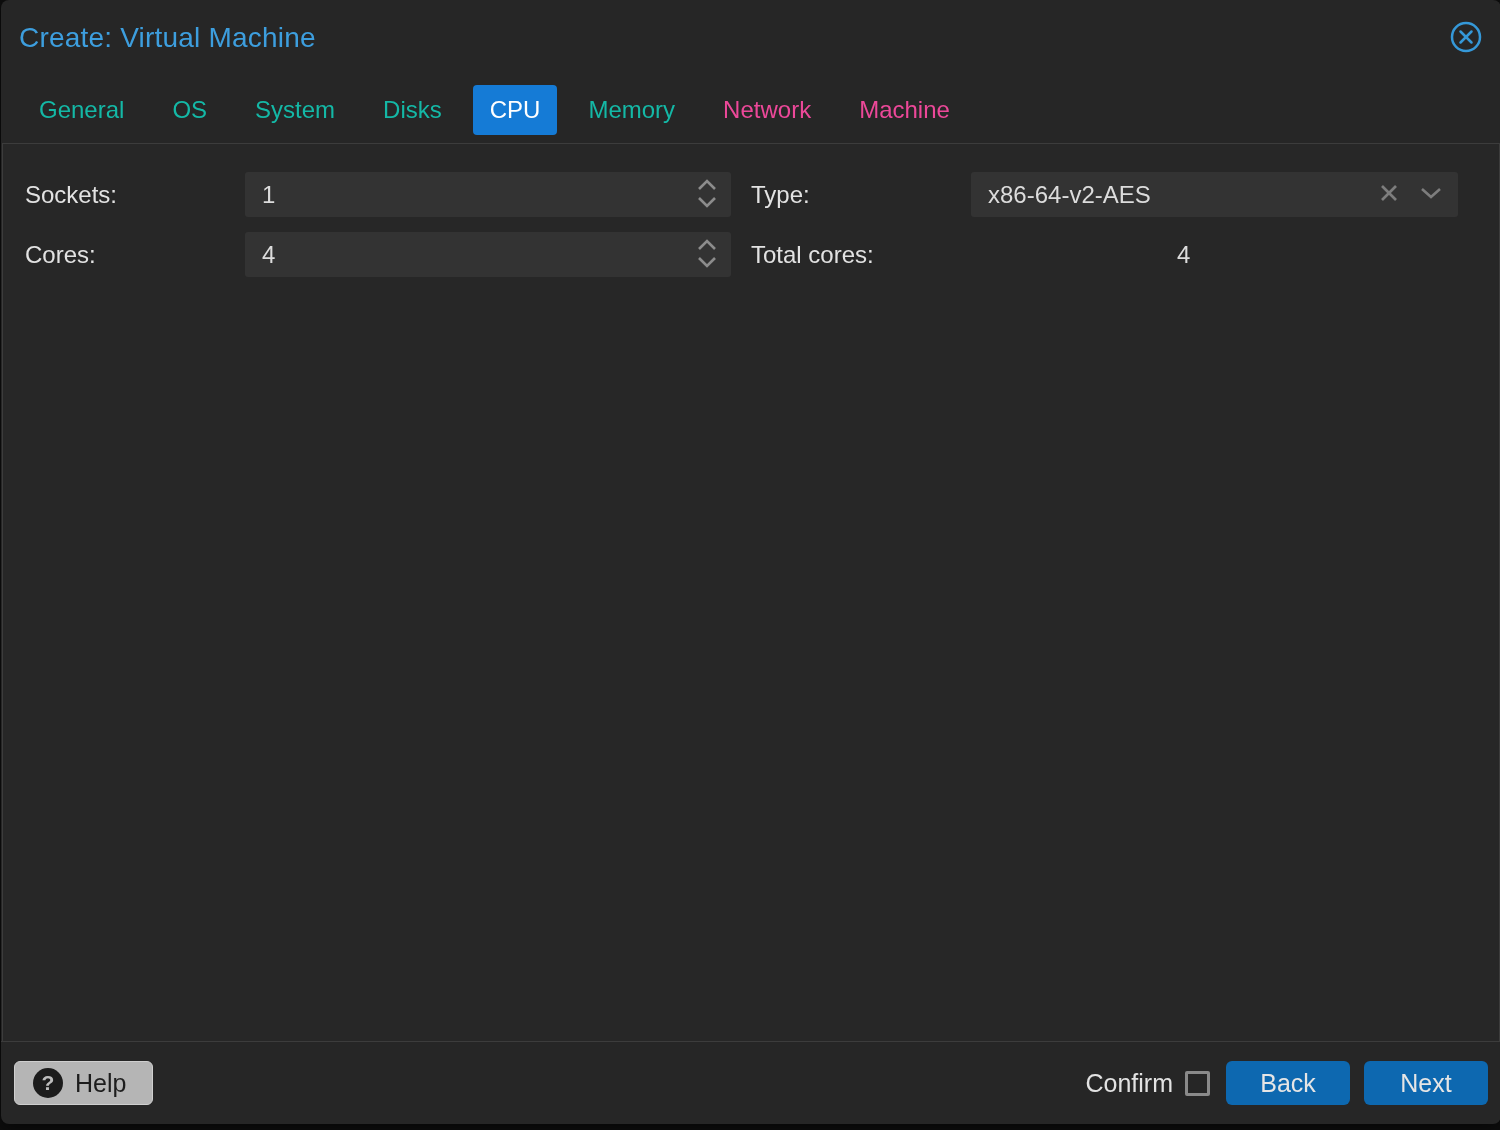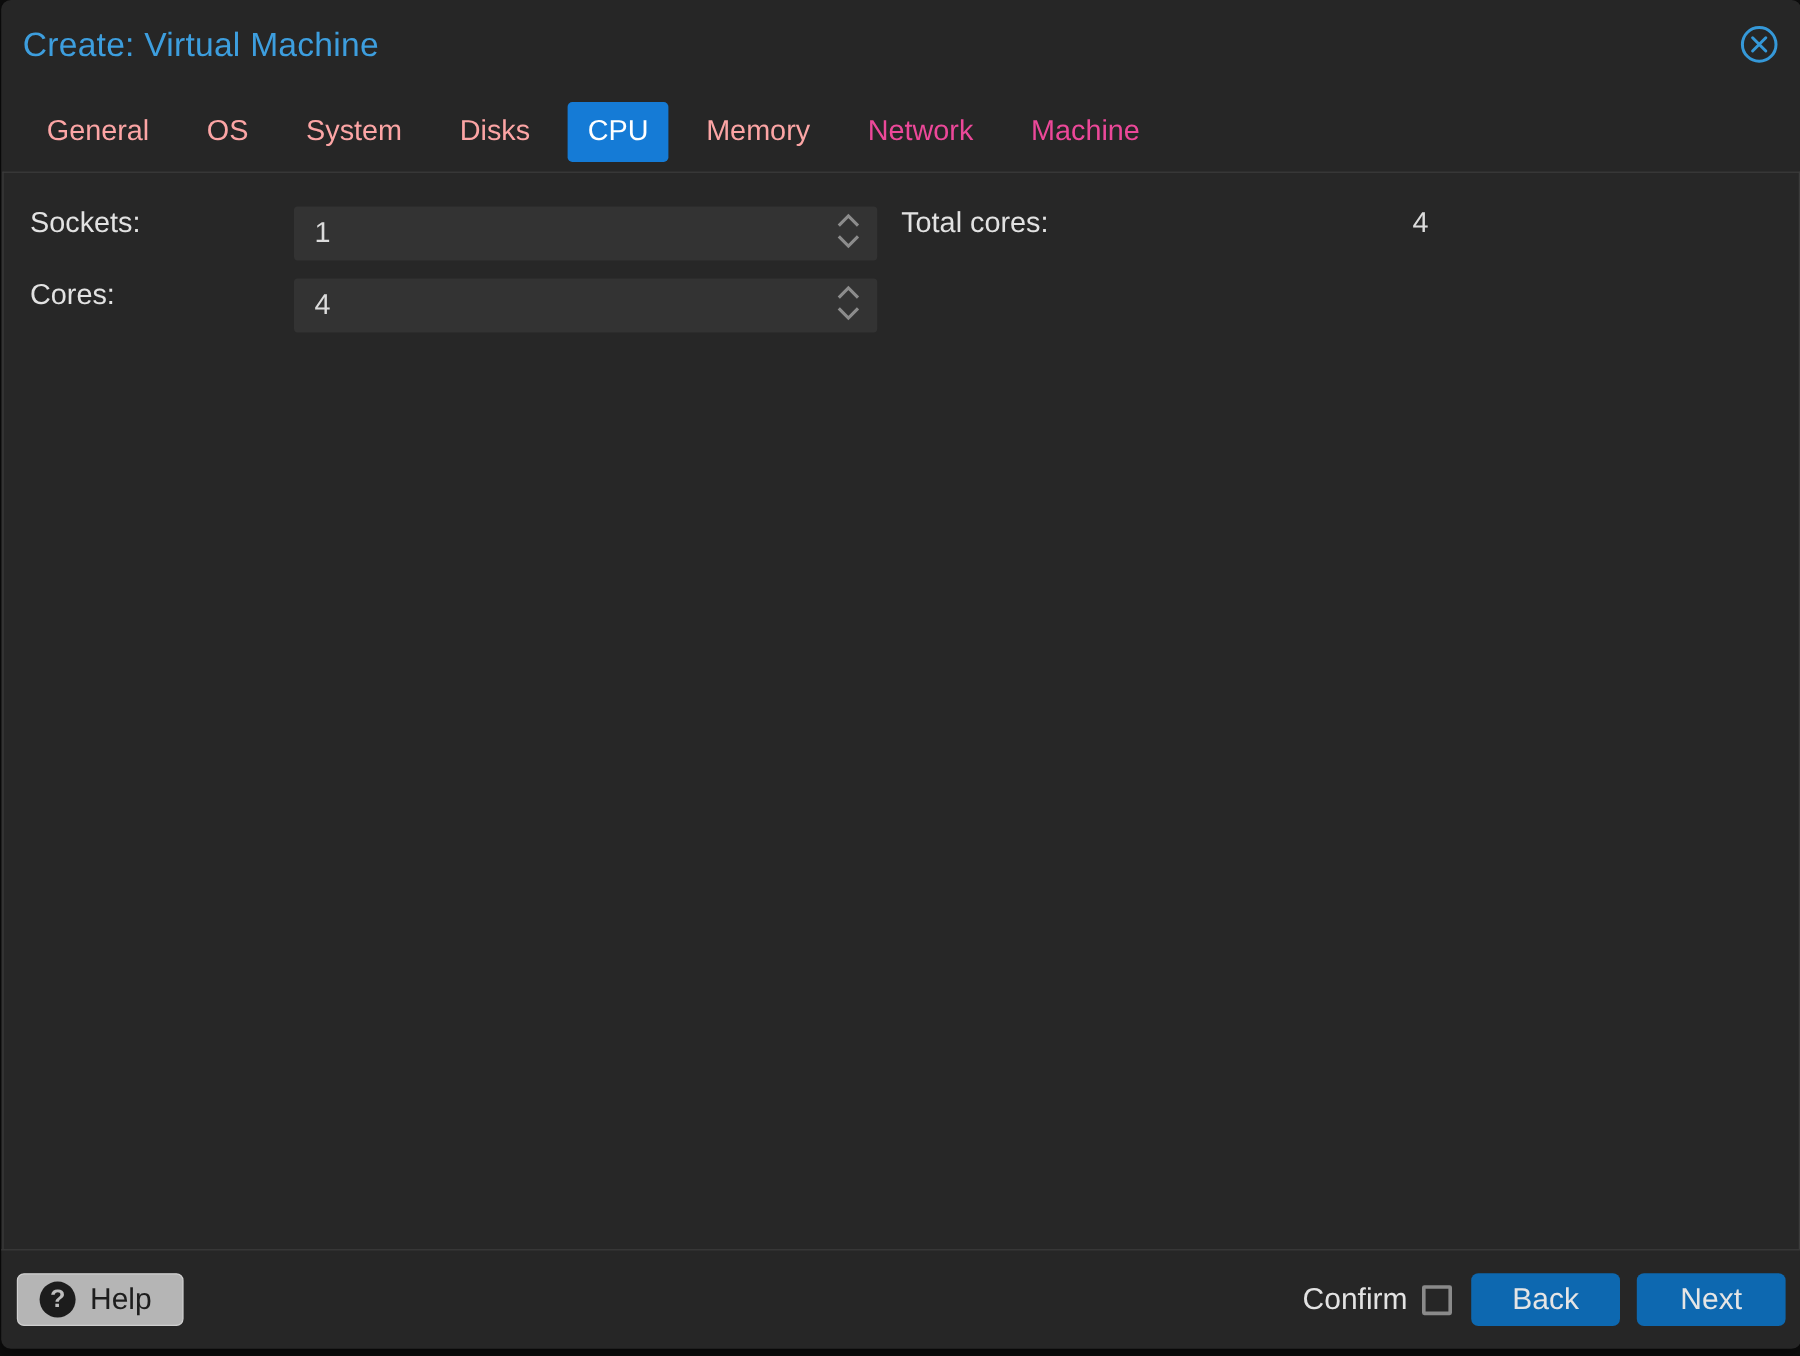--- a/index.html
+++ b/index.html
@@ -34,21 +34,21 @@
     cursor: pointer; background: none; border: none;
   }
   
   .tabbar {
     height: 67px;
     display: flex; align-items: center;
     padding: 0 14px;
   }
   .tab {
     font-size: 24px;
-    color: #fca5a5;
+    color: #14b8a6;
     padding: 11px 24px;
     border-radius: 4px;
     cursor: pointer;
     white-space: nowrap;
   }
   .tab.active {
     background: #157bd6;
     color: #ffffff;
     padding: 11px 17px;
     margin: 4px 7px;
@@ -61,21 +61,21 @@
   .content {
     flex: 1;
     margin: 0 1px;
     border: 1px solid #3c3c3c;
     border-bottom: none;
     background: #272727;
     padding: 28px 22px;
     display: flex;
   }
   .col { width: 50%; display: flex; flex-direction: column; gap: 15px; }
-  .form-row { display: flex; height: 45px; }
+  .form-row { display: flex; align-items: center; height: 45px; }
   .form-label {
     width: 220px;
     color: #e2e2e2;
     font-size: 24px;
   }
   .field {
     position: relative;
     width: 486px; height: 45px;
     background: #333333;
     border-radius: 3px;
@@ -224,20 +224,43 @@
               <svg width="22" height="13" viewBox="0 0 22 13">
                   <polyline points="3,2 11,10 19,2" fill="none" stroke="#8c8c8c" stroke-width="2.6"></polyline>
                 </svg>
             </span>
           </div>
         </div>
       </div>
     </div>
 
     <div class="col">
+      <div class="form-row">
+        <div class="form-label">Type:</div>
+        <div class="field" style="width:487px;">
+          <input type="text" value="x86-64-v2-AES" style="">
+          <div class="combo-tools">
+            <div class="combo-tool">
+              <span>
+                <svg width="20" height="20" viewBox="0 0 20 20">
+                  <line x1="3" y1="3" x2="17" y2="17" stroke="#7d7d7d" stroke-width="2.6"></line>
+                  <line x1="17" y1="3" x2="3" y2="17" stroke="#7d7d7d" stroke-width="2.6"></line>
+                </svg>
+              </span>
+            </div>
+            <div class="combo-tool">
+              <span>
+                <svg width="24" height="14" viewBox="0 0 24 14">
+                    <polyline points="3,3 12,11 21,3" fill="none" stroke="#7d7d7d" stroke-width="2.6"></polyline>
+                  </svg>
+              </span>
+            </div>
+          </div>
+        </div>
+      </div>
 
       <div class="form-row">
         <div class="form-label">Total cores:</div>
         <div class="static-value" style="padding-left:206px;">4</div>
       </div>
     </div>
 
   </div>
 
   <div class="footer">

